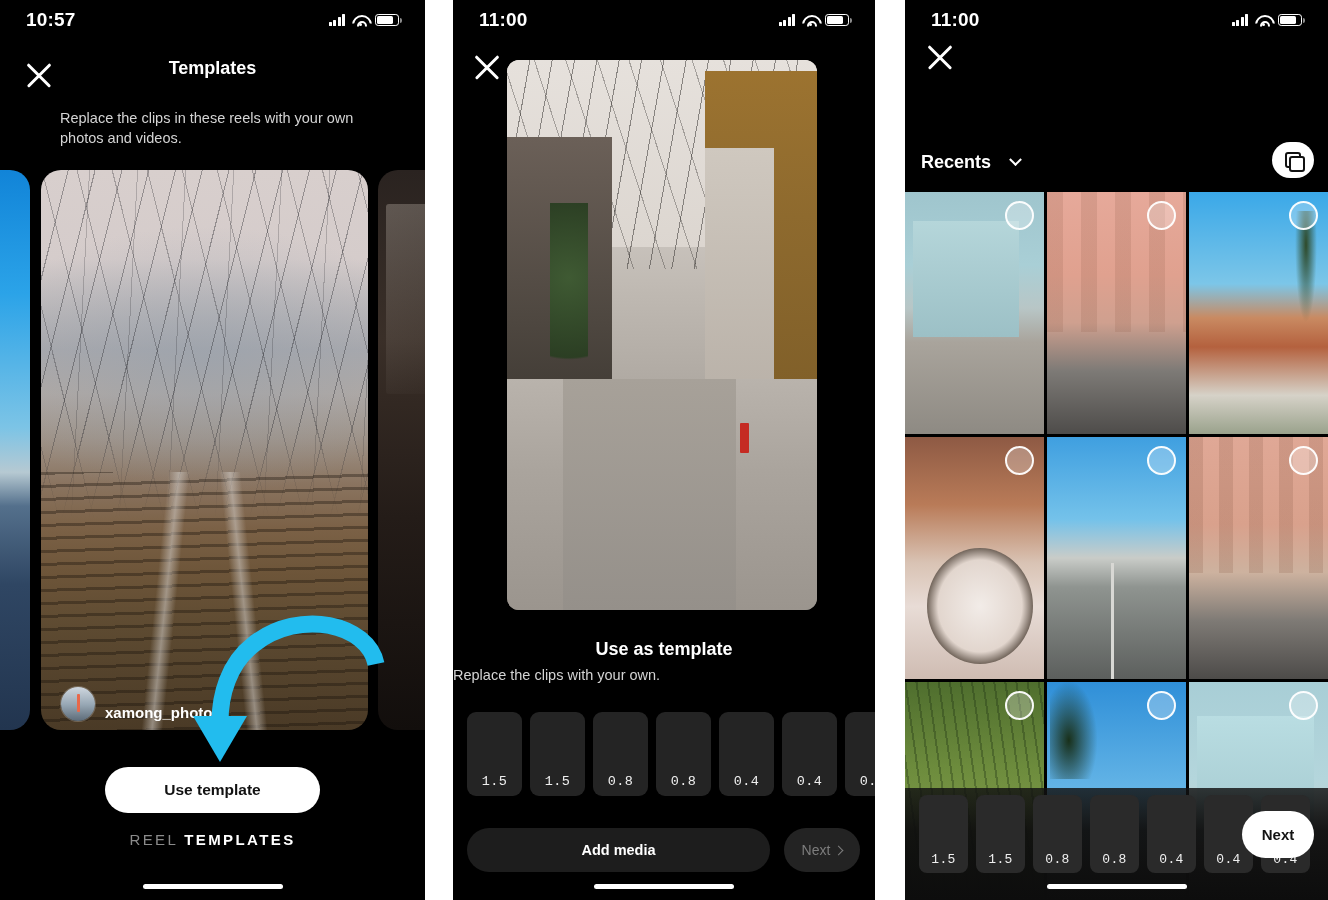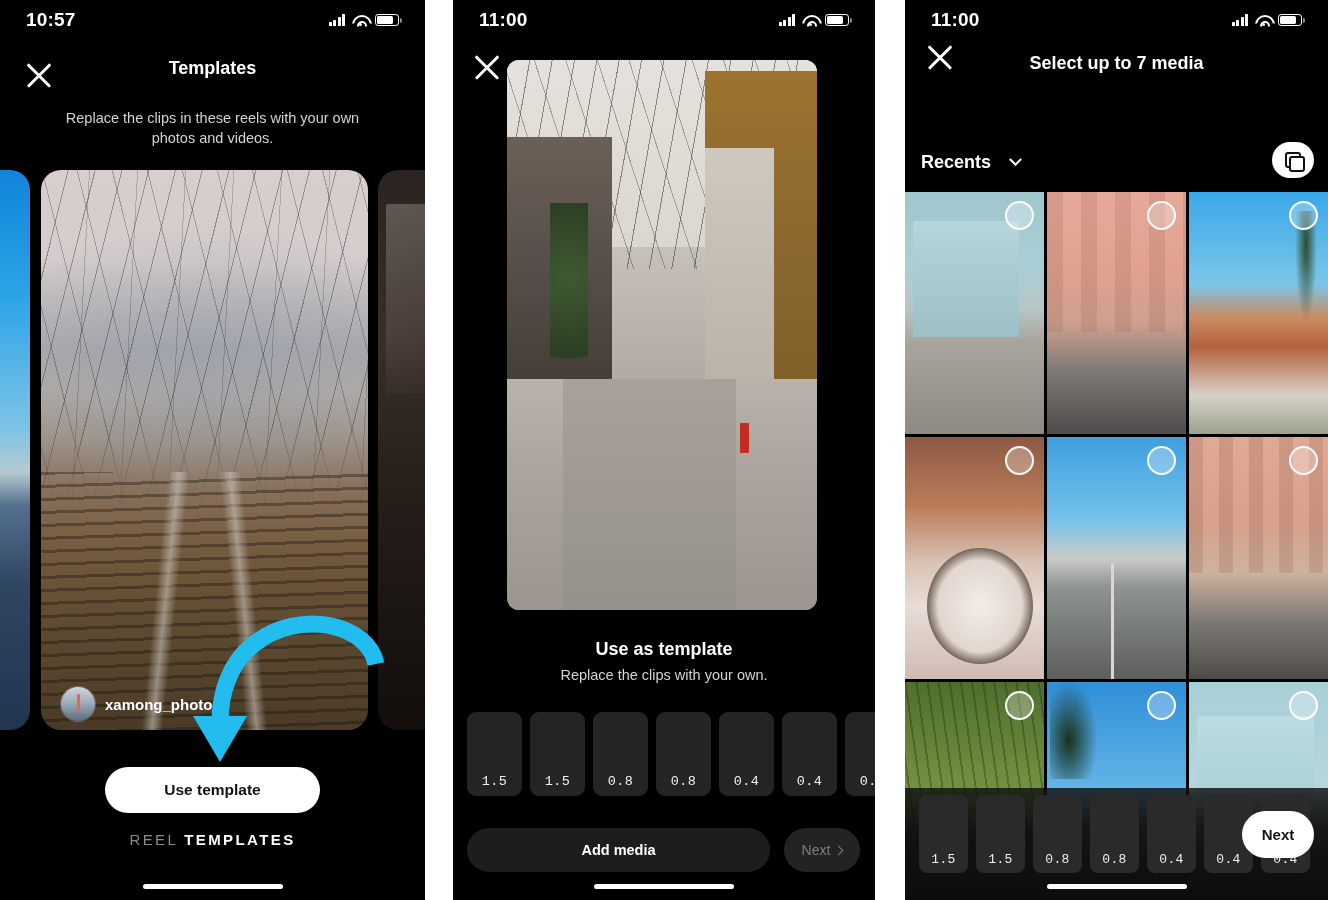--- a/index.html
+++ b/index.html
@@ -67,21 +67,21 @@
   .topbar { position:absolute; left:0; right:0; color:#fff; z-index:30; }
   .close-x { position:absolute; width:30px; height:30px; cursor:pointer; }
   .close-x::before, .close-x::after{
     content:""; position:absolute; left:-1px; top:14px; width:32px; height:2.6px;
     background:#fff; border-radius:2px;
   }
   .close-x::before{ transform: rotate(45deg); }
   .close-x::after { transform: rotate(-45deg); }
 
   .ttl { text-align:center; font-size:18px; font-weight:bold; color:#fff; }
-  .sub { text-align:center; font-size:14.5px; line-height:20px; color:#d4d4d4; }
+  .sub { text-align:left; font-size:14.5px; line-height:20px; color:#d4d4d4; }
 
   
   .p1-header { top: 58px; }
   .p1-header .close-x { left: 24px; top: 2px; }
   .p1-sub { position:absolute; top:108px; left:60px; right:60px; z-index:30; }
 
   .carousel { position:absolute; top:170px; left:0; right:0; height:560px; }
   .reel-card{
     position:absolute; top:0; border-radius:20px; overflow:hidden;
   }
@@ -127,21 +127,21 @@
     background: linear-gradient(180deg,#2a2320 0%, #3a2f28 30%, #241c18 62%, #120e0c 100%);
     position:relative;
   }
   .img-dark::before{
     content:""; position:absolute; left:10%; top:6%; width:74%; height:34%;
     background: linear-gradient(160deg, rgba(190,180,170,.35), rgba(60,50,44,.1));
     border-radius:3px;
   }
 
   .reel-user{
-    position:absolute; left:20px; bottom:9px; display:flex; align-items:center; gap:10px; z-index:6;
+    position:absolute; left:20px; bottom:9px; display:flex; align-items:flex-end; gap:10px; z-index:6;
   }
   .avatar{
     width:34px;height:34px;border-radius:50%;
     background: linear-gradient(180deg,#cfd7df 0%, #97a7b4 52%, #5d6b78 100%);
     position:relative; overflow:hidden; flex:none;
     box-shadow: 0 0 0 1px rgba(255,255,255,.22);
   }
   .avatar::after{
     content:""; position:absolute; left:47%; top:22%; width:3px; height:52%;
     background:#e8684a; border-radius:1px;
@@ -476,21 +476,20 @@
         <div class="wifi">
             <span class="dot"></span>
           </div>
         <div class="batt">
             <i></i>
           </div>
       </div>
     </div>
 
     <div class="close-x p3-close"></div>
-    <div class="ttl p3-title">Select up to 7 media</div>
 
     <div class="recents">
       <span>Recents</span>
       <i class="chev-d"></i>
     </div>
     <div class="multisel">
       <span class="sq"></span>
     </div>
 
     <div class="grid">

